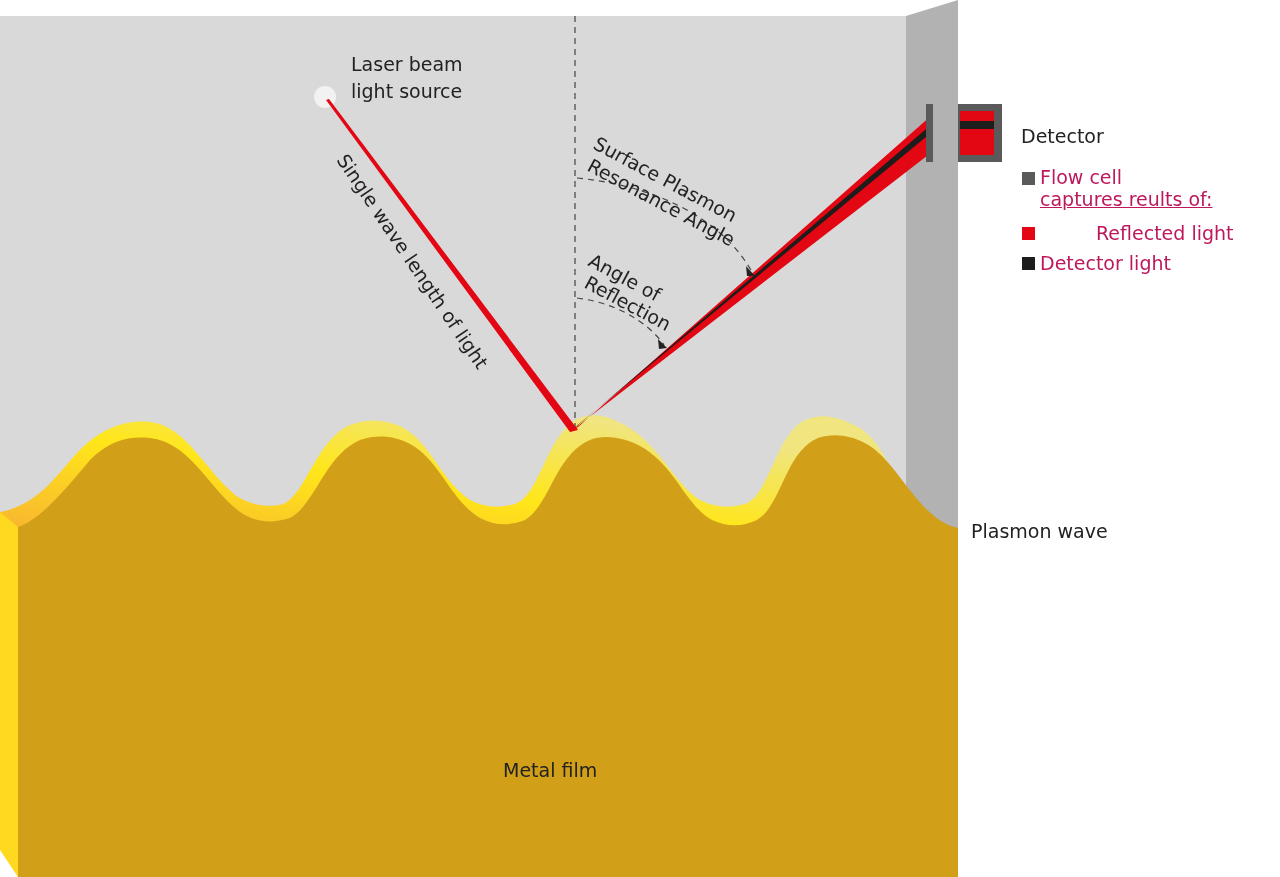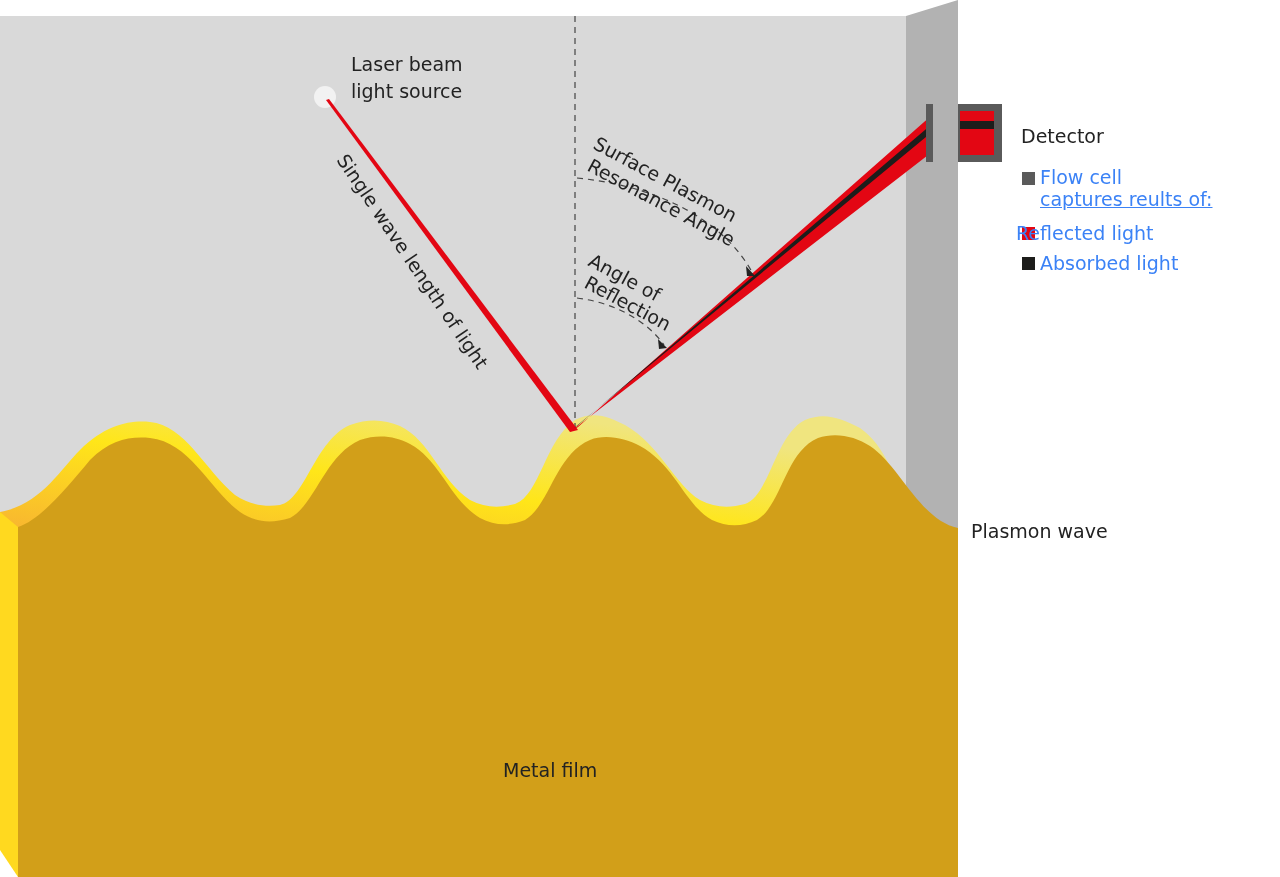--- a/index.html
+++ b/index.html
@@ -1,20 +1,20 @@
 <!DOCTYPE html>
 <html><head>
 <meta charset="utf-8">
 <style>
   html, body { margin: 0; padding: 0; background: #ffffff; }
   body { width: 1280px; height: 877px; overflow: hidden; position: relative; font-family: "DejaVu Sans", sans-serif; }
   #stage { position: absolute; left: 0; top: 0; width: 1280px; height: 729px; }
   svg text { font-family: "DejaVu Sans", sans-serif; fill: #222222; }
   .lbl { font-size: 19px; }
-  .legend-text { position: absolute; font-size: 19px; color: #3b82f6; line-height: 22px; font-family: "DejaVu Sans", sans-serif; }
+  .legend-text { position: absolute; font-size: 19px; color: #be185d; line-height: 22px; font-family: "DejaVu Sans", sans-serif; }
   .legend-swatch { position: absolute; width: 13px; height: 13px; }
 </style>
 </head>
 <body>
 
 <div id="stage">
 <svg width="1280" height="877" viewBox="0 0 1280 877" xmlns="http://www.w3.org/2000/svg">
   <defs>
     <linearGradient id="waveGrad" x1="0" y1="0" x2="1" y2="1">
       <stop offset="0" stop-color="#fff07a"></stop>
@@ -93,18 +93,18 @@
   <text class="lbl" x="1021" y="143">Detector</text>
 </svg>
 
 
 <div>
   <div class="legend-swatch" style="left:1022px; top:172px; background:#5a5a5a;"></div>
   <div class="legend-text" style="left:1040px; top:166px;">Flow cell</div>
   <div class="legend-text" style="left:1040px; top:188px;text-decoration:underline;">captures reults of:</div>
 
   <div class="legend-swatch" style="left:1022px; top:227px; background:#e30613;"></div>
-  <div class="legend-text" style="left:1016px; top:222px;">Reflected light</div>
+  <div class="legend-text" style="left:1096px; top:222px;">Reflected light</div>
 
   <div class="legend-swatch" style="left:1022px; top:257px; background:#1d1d1b;"></div>
-  <div class="legend-text" style="left:1040px; top:252px;">Absorbed light</div>
+  <div class="legend-text" style="left:1040px; top:252px;">Detector light</div>
 </div>
 </div>
 
 </body></html>

